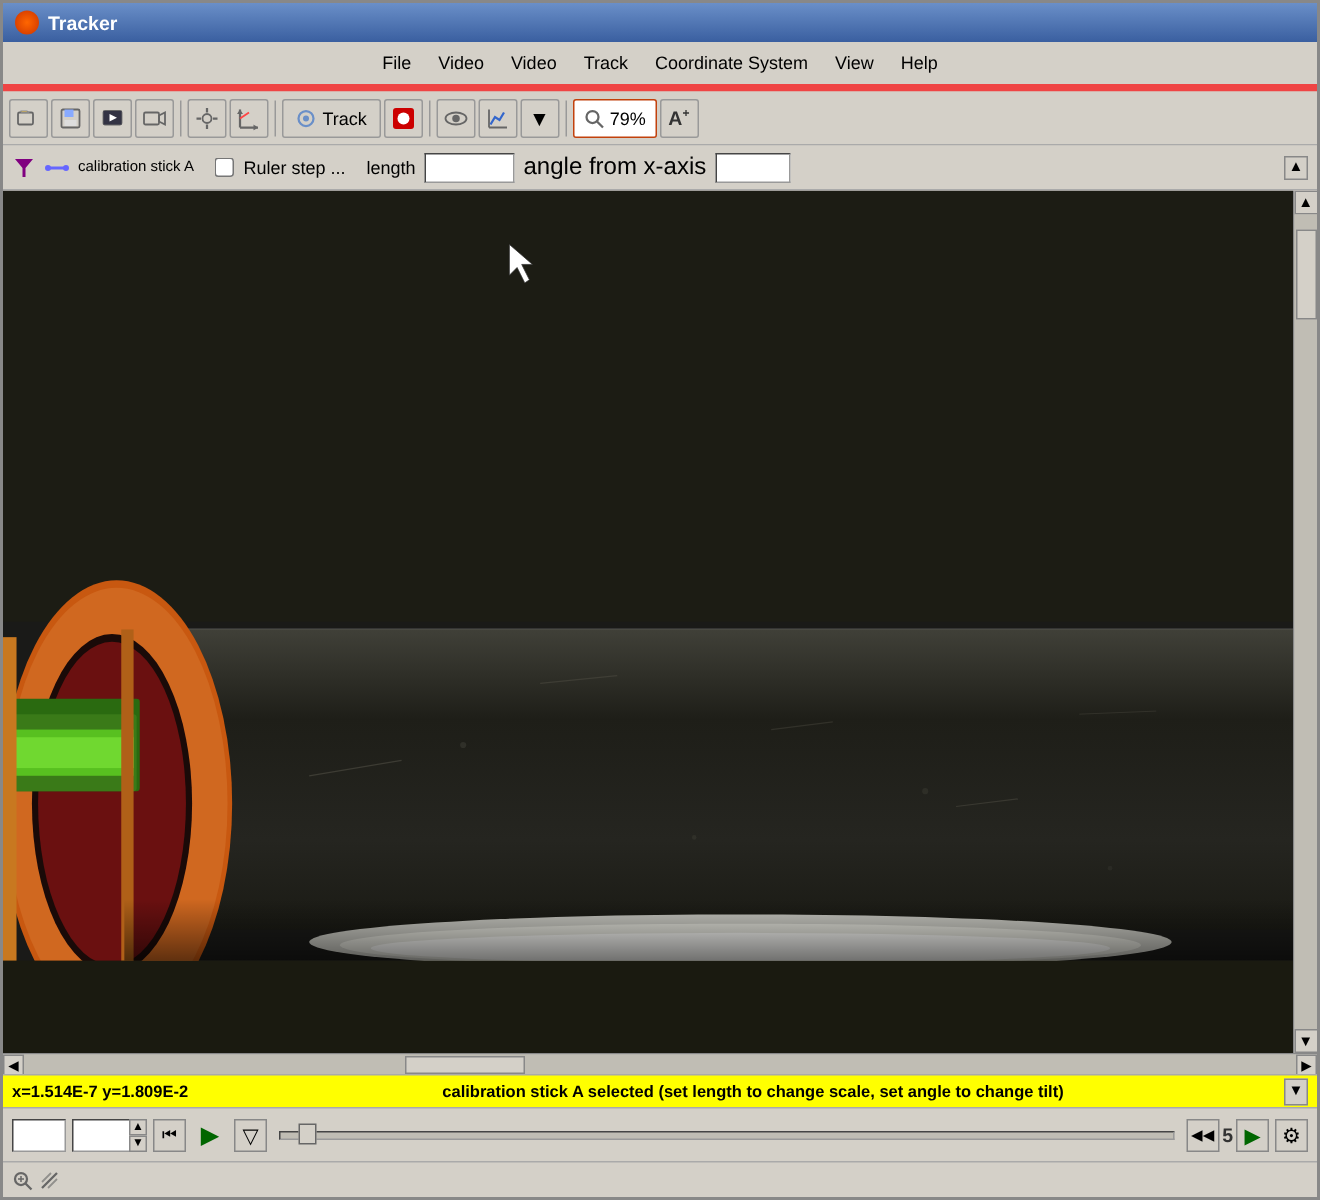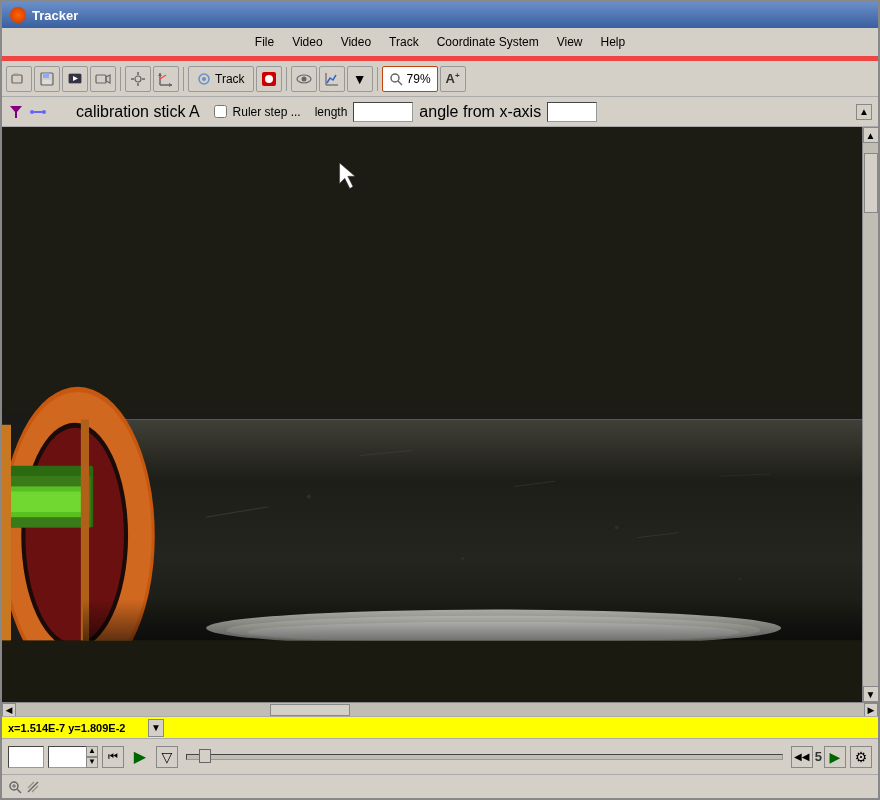--- a/index.html
+++ b/index.html
@@ -491,21 +491,21 @@
 
   <div class="calibration-bar">
     <svg width="16" height="16" viewBox="0 0 16 16">
       <polygon points="2,2 14,2 9,8 9,14 7,14 7,8" fill="#800080"></polygon>
     </svg>
     <svg width="16" height="16" viewBox="0 0 16 16">
       <line x1="2" y1="8" x2="14" y2="8" stroke="#6666ff" stroke-width="2"></line>
       <circle cx="2" cy="8" r="2" fill="#6666ff"></circle>
       <circle cx="14" cy="8" r="2" fill="#6666ff"></circle>
     </svg>
-    <span style="font-size:16px; color:#000;margin-left:24px;">calibration stick A</span>
+    <span style="font-size:10px; color:#000;">calibration stick A</span>
     <input type="checkbox" style="margin-left: 8px;">
     <span style="font-size:12px;">Ruler step ...</span>
     <span style="font-size:12px; margin-left:8px;">length</span>
     <input type="text" class="cal-input" style="width: 60px;">
     <span style="font-size:16px;">angle from x-axis</span>
     <input type="text" class="cal-input" style="width: 50px;">
     <div class="scroll-up-btn">▲</div>
   </div>
 
   <div class="main-content">
@@ -587,20 +587,21 @@
   <div class="scrollbar-h">
     <div class="scrollbar-h-btn">◀</div>
     <div class="scrollbar-h-track">
       <div class="scrollbar-h-thumb"></div>
     </div>
     <div class="scrollbar-h-btn">▶</div>
   </div>
 
   <div class="status-bar">
     <span class="status-coords">x=1.514E-7  y=1.809E-2</span>
+    <span class="status-message">calibration stick A selected (set length to change scale, set angle to change tilt)</span>
     <div class="status-dropdown">▼</div>
   </div>
 
   <div class="playback-bar">
     <input type="text" class="frame-input" style="">
     <div style="display:flex; align-items:center; gap:0;">
       <input type="text" class="speed-input" style="width: 38px; border-right: none;">
       <div class="speed-spinner">
         <div class="spin-btn">▲</div>
         <div class="spin-btn">▼</div>

